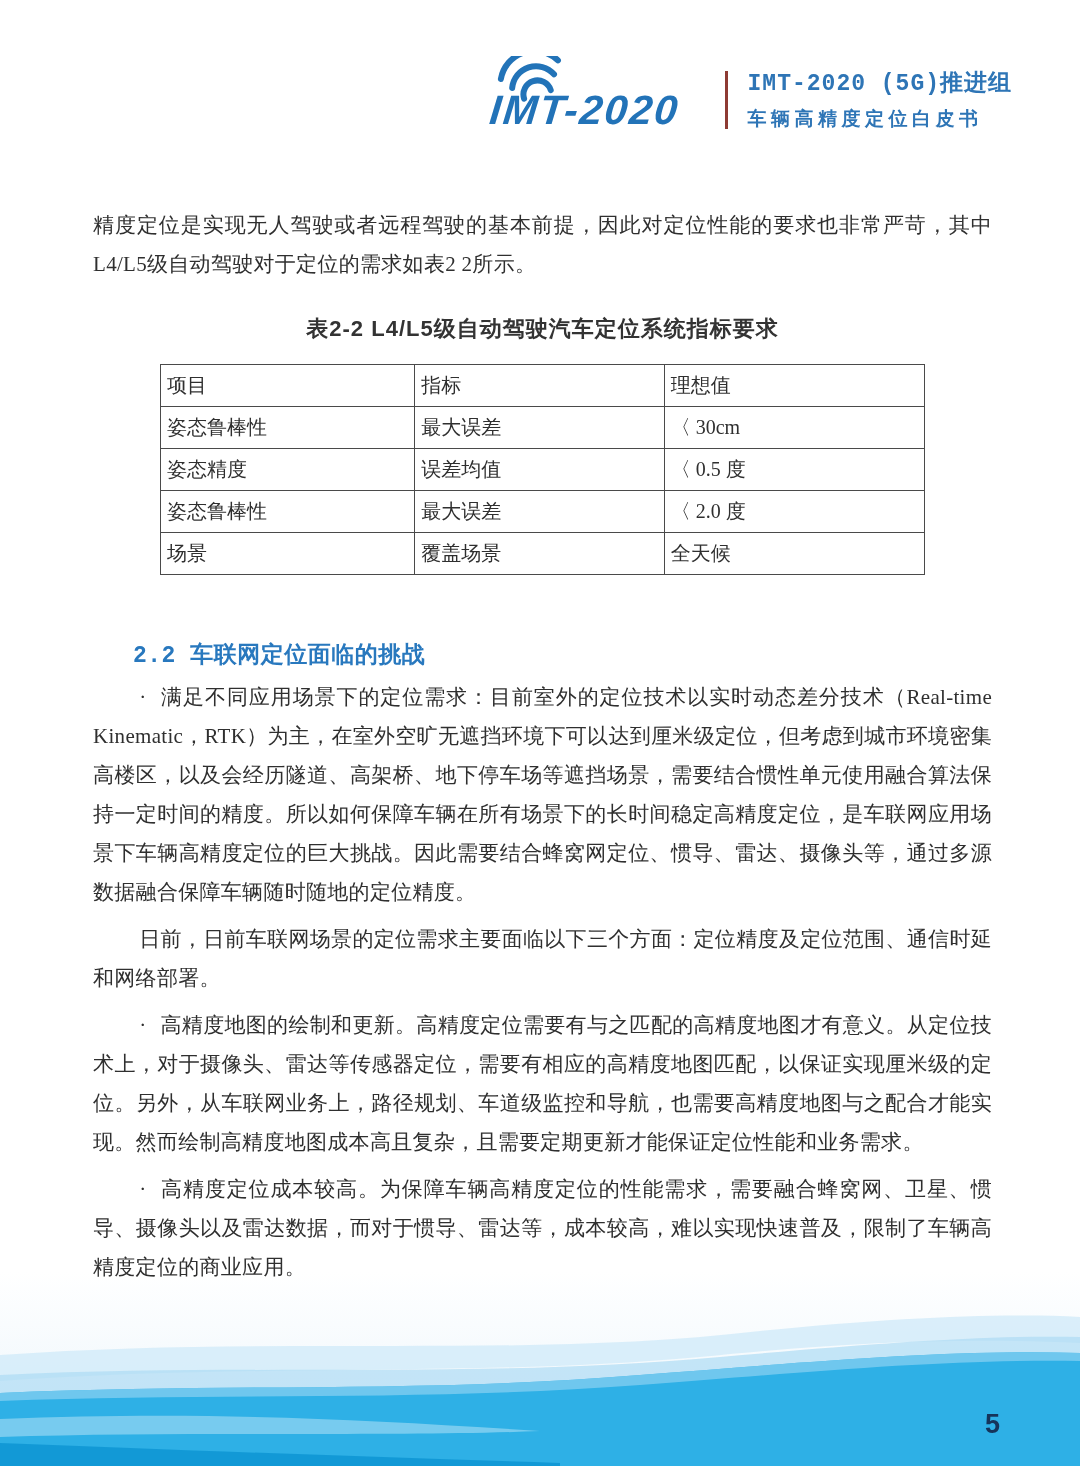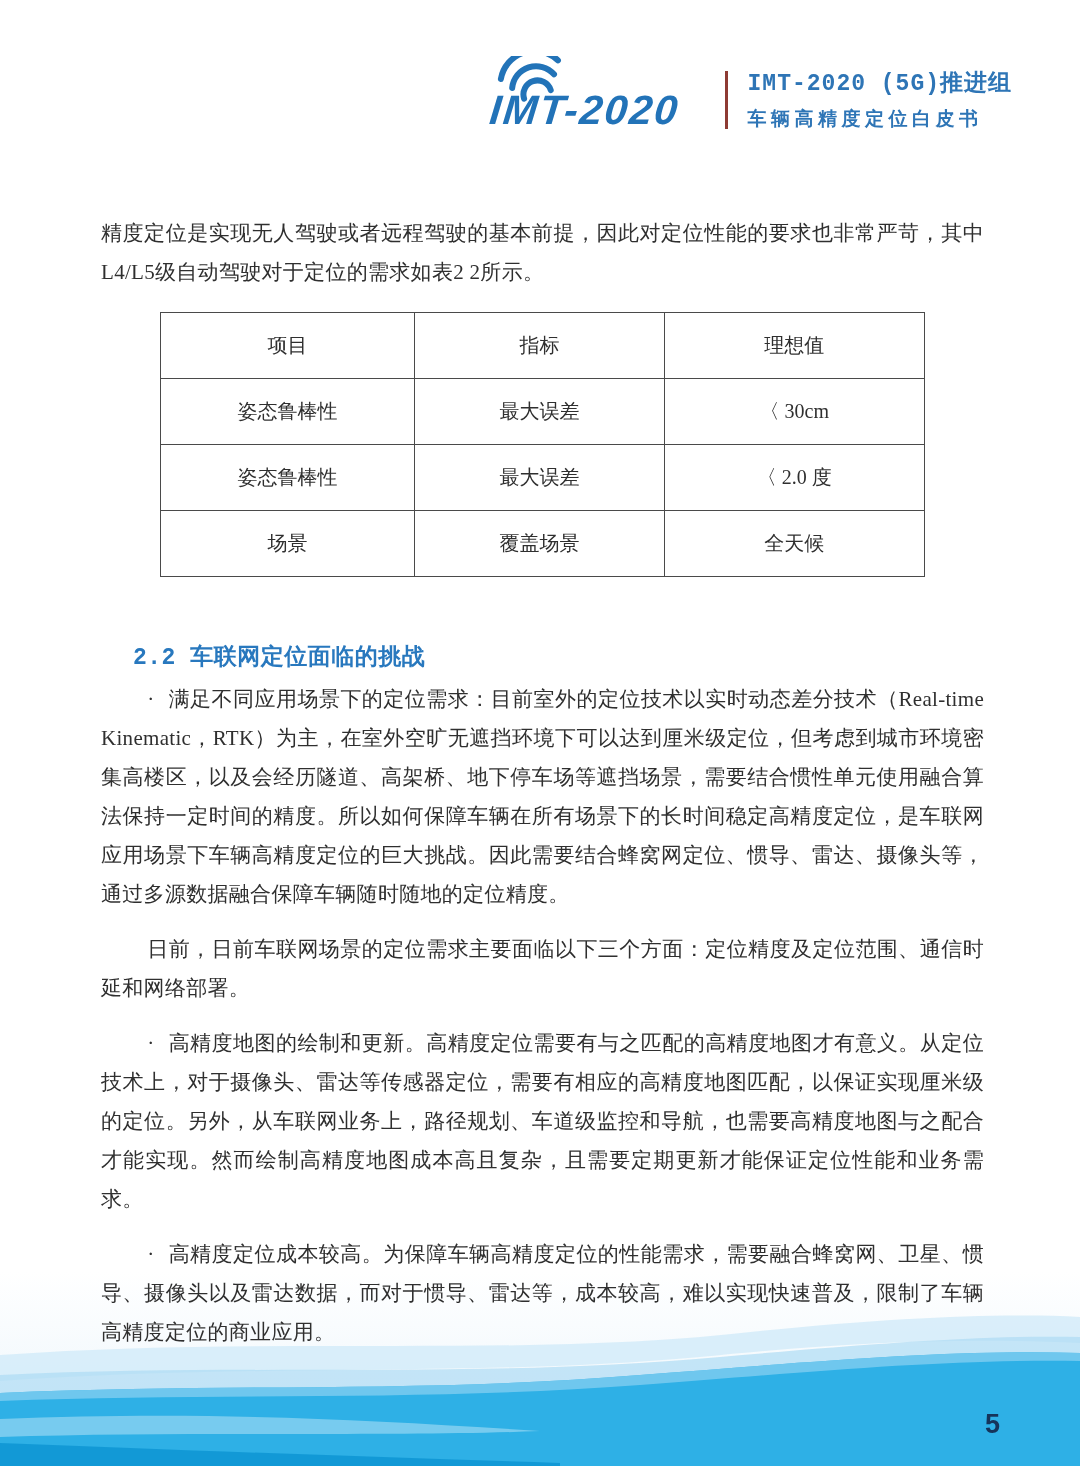--- a/index.html
+++ b/index.html
@@ -35,42 +35,42 @@
   }
   .org-line2{
     font-family:"Liberation Sans",sans-serif;
     font-weight:700;font-size:19px;color:#2e75b6;letter-spacing:4.5px;
     margin-top:8px;
   }
 
   
   .content{position:absolute;top:198px;left:85px;width:915px;z-index:2;}
   .body-text{
-    margin:16px;font-size:21px;line-height:39px;
+    margin:8px;font-size:21px;line-height:39px;
     text-align:justify;letter-spacing:0.3px;
   }
   .indent{text-indent:2.2em;}
   .bullet-marker{margin-right:14px;color:#2f2f2f;}
 
   .table-caption{
     margin-top:30px;
     text-align:center;
     font-family:"Liberation Sans",sans-serif;
     font-weight:700;font-size:22px;color:#333333;
     letter-spacing:1px;
   }
   table.spec{
     margin:20px auto 0 auto;
     width:765px;border-collapse:collapse;
     font-size:20px;color:#2f2f2f;
   }
   table.spec th,table.spec td{
     border:1.5px solid #4a4a4a;
-    height:41px;text-align:center;vertical-align:middle;
-    font-weight:normal;padding:12px 6px;
+    height:41px;text-align:left;vertical-align:middle;
+    font-weight:normal;padding:0 6px;
   }
 
   .section-heading{
     margin:64px 0 6px 48px;
     font-family:Liberation Mono, monospace;
     font-weight:700;font-size:23px;color:#2878be;
     letter-spacing:0.5px;
   }
   .para-gap{margin-top:8px;}
 
@@ -104,34 +104,40 @@
     <div class="org">
       <div class="org-line1">IMT-2020 (5G)推进组</div>
       <div class="org-line2">车辆高精度定位白皮书</div>
     </div>
   </header>
 
   <main class="content">
 
     <p class="body-text">精度定位是实现无人驾驶或者远程驾驶的基本前提，因此对定位性能的要求也非常严苛，其中L4/L5级自动驾驶对于定位的需求如表2 2所示。</p>
 
+    <div class="table-caption">表2-2  L4/L5级自动驾驶汽车定位系统指标要求</div>
 
     <table class="spec">
       <thead>
         <tr>
           <th style="width:255px">项目</th>
           <th style="width:250px">指标</th>
           <th style="width:260px">理想值</th>
         </tr>
       </thead>
       <tbody>
         <tr>
           <td>姿态鲁棒性</td>
           <td>最大误差</td>
           <td>〈 30cm</td>
+        </tr>
+        <tr>
+          <td>姿态精度</td>
+          <td>误差均值</td>
+          <td>〈 0.5 度</td>
         </tr>
         <tr>
           <td>姿态鲁棒性</td>
           <td>最大误差</td>
           <td>〈 2.0 度</td>
         </tr>
         <tr>
           <td>场景</td>
           <td>覆盖场景</td>
           <td>全天候</td>

